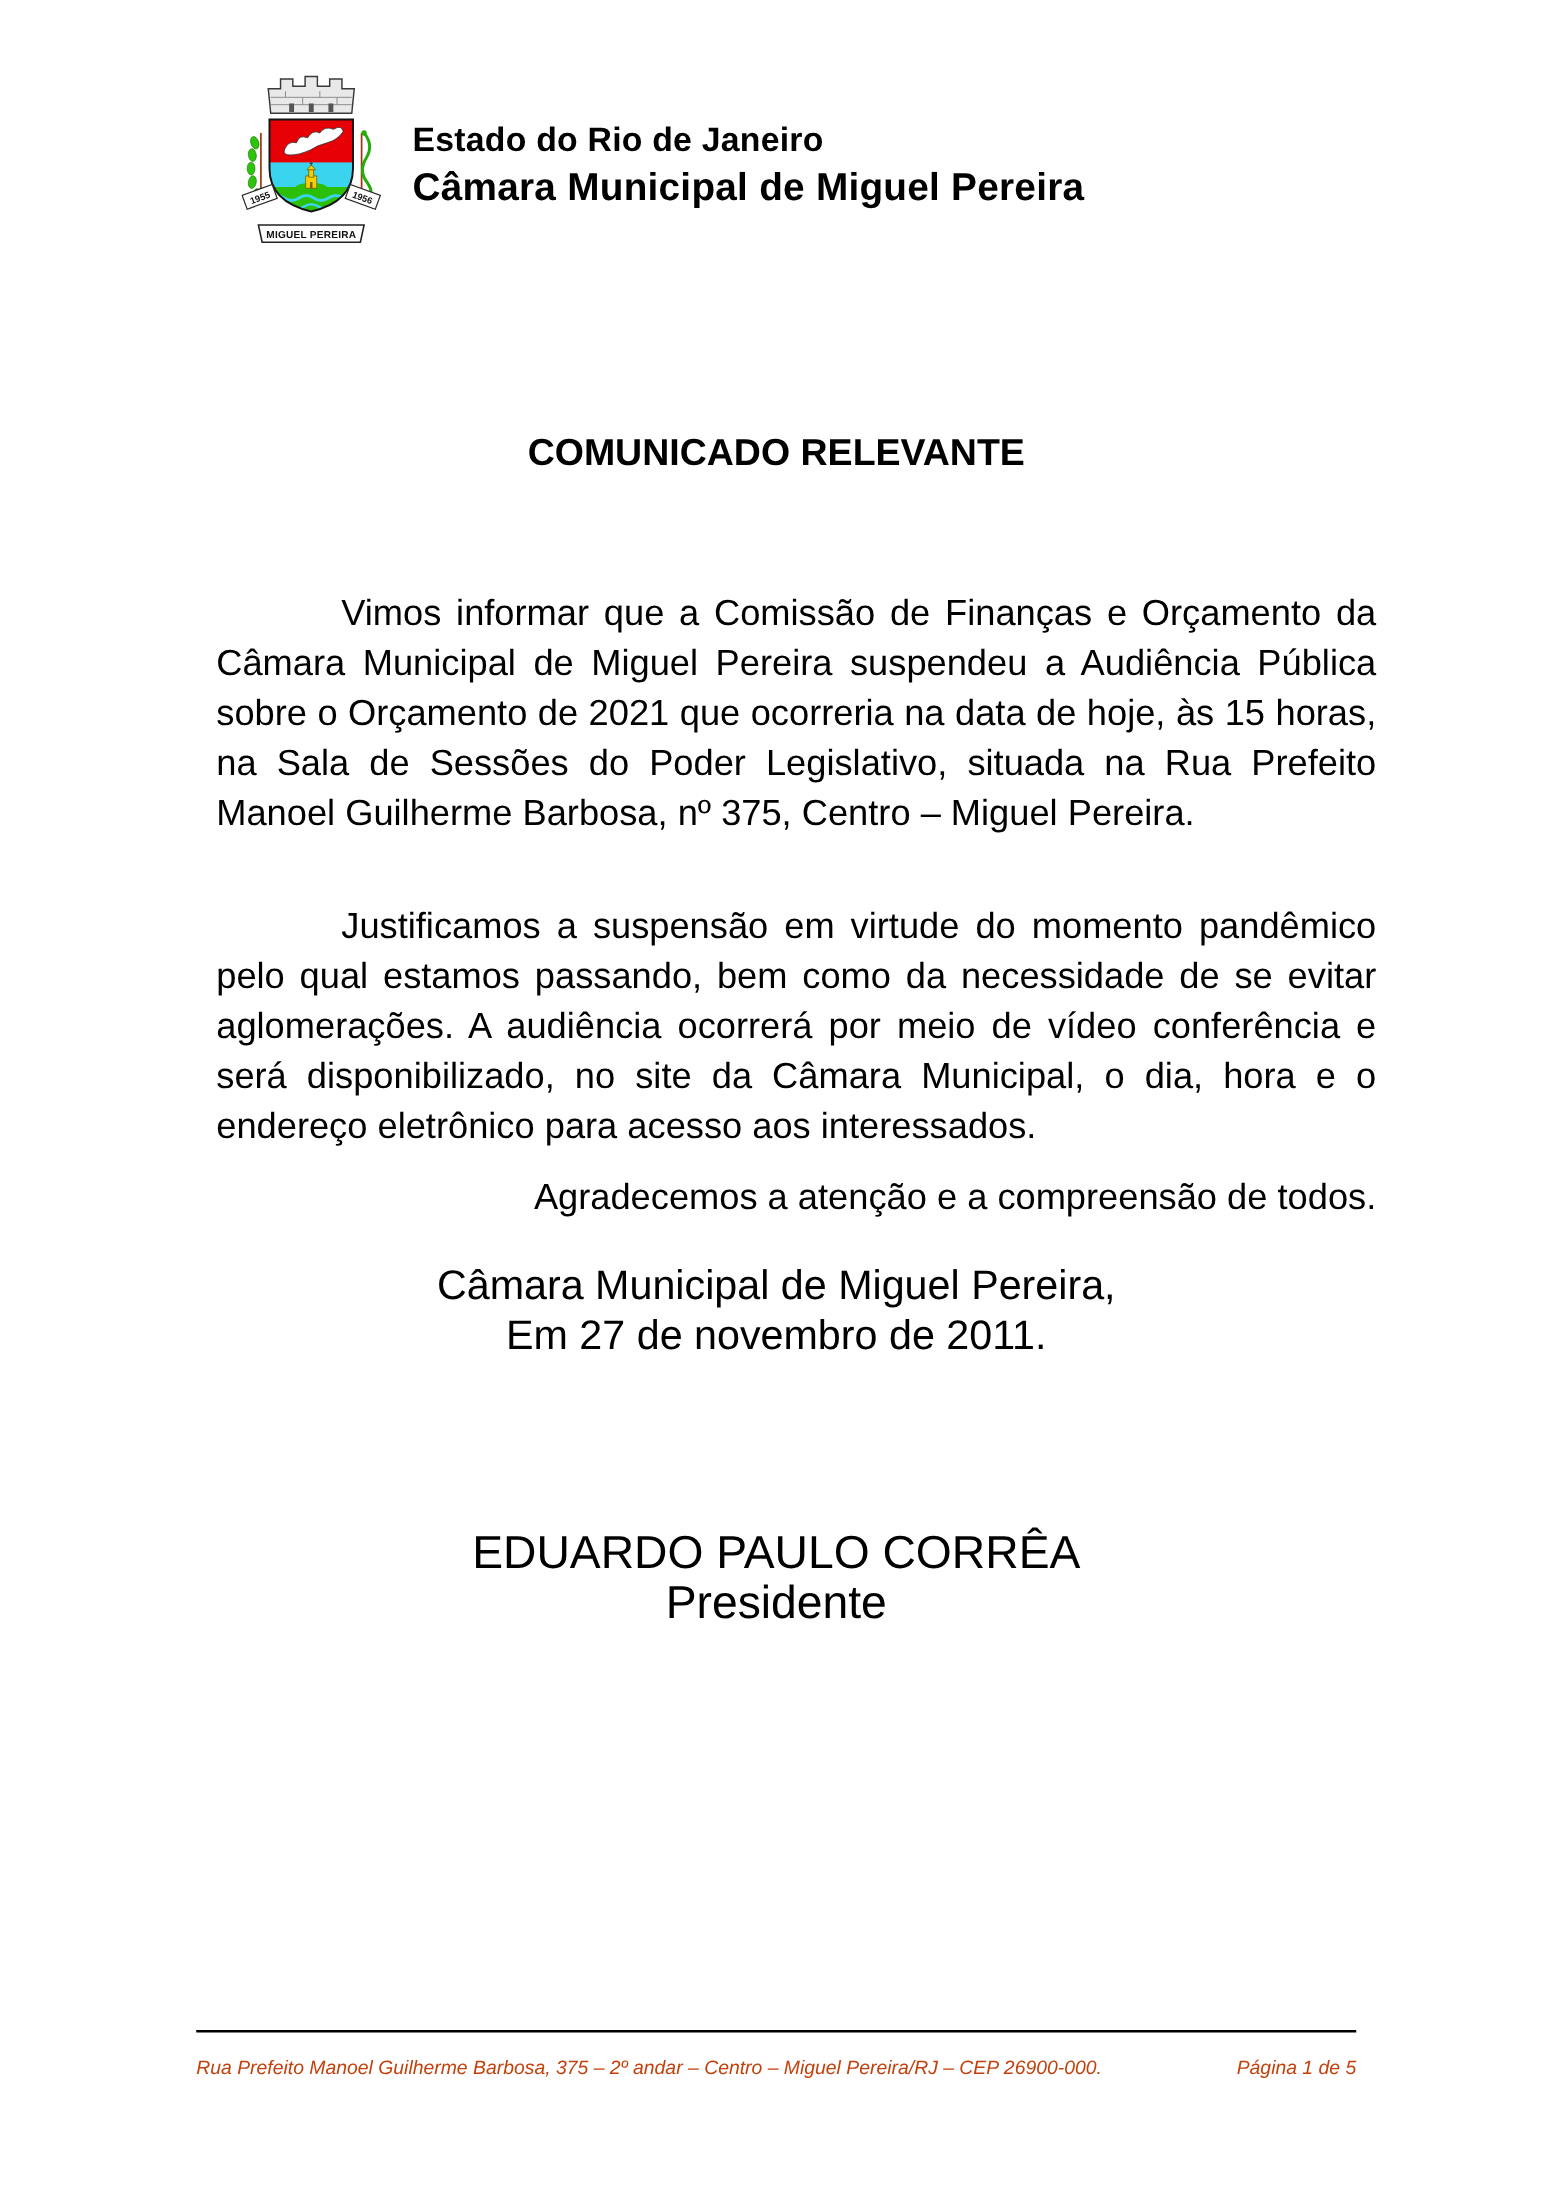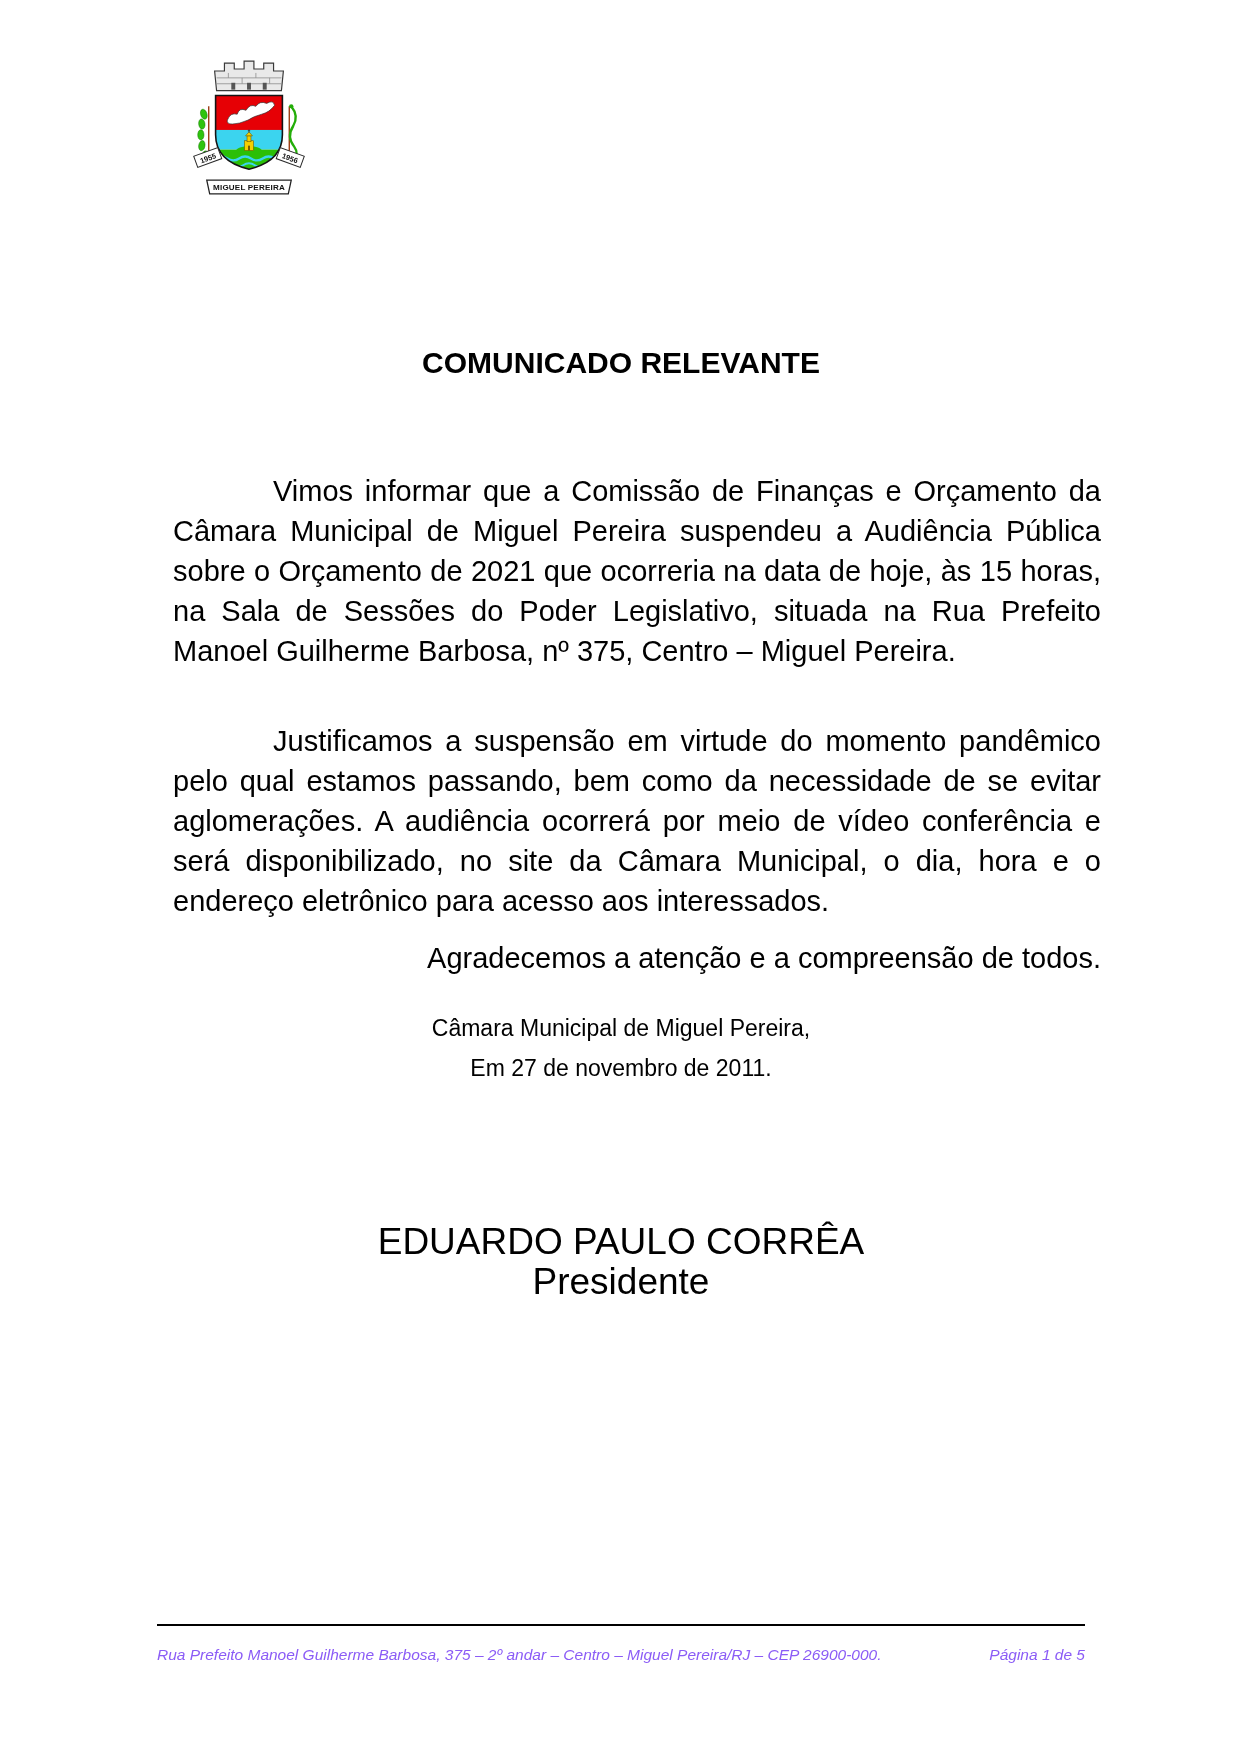--- a/index.html
+++ b/index.html
@@ -26,30 +26,30 @@
   .para{
     position:absolute;left:157px;width:928px;margin:16px;
     font-size:29px;line-height:40px;text-align:justify;text-justify:inter-word;
     text-indent:100px;
   }
   .p1{top:455px;}
   .p2{top:705px;}
   .p3{top:922px;text-align:right;}
   .dateline{
     position:absolute;left:157px;width:928px;top:1008px;
-    font-size:23px;line-height:40px;text-align:center;
+    font-size:33px;line-height:40px;text-align:center;
   }
   .signature{
     position:absolute;left:157px;width:928px;top:1222px;
     font-size:37px;line-height:40px;text-align:center;font-weight:normal;
   }
   
   .footer{position:absolute;left:157px;width:928px;top:1624px;}
   .footer-rule{height:0;border-top:2.5px solid #000;margin-bottom:4px;}
-  .footer-line{font-size:15.5px;line-height:26px;font-style:italic;color:#8b5cf6;margin-top:16px;}
+  .footer-line{font-size:15.5px;line-height:26px;font-style:italic;color:#c2410c;margin-top:16px;}
   .footer-row{display:flex;justify-content:space-between;}
   .crest-banner-text{font-family:"Liberation Sans",sans-serif;}
 </style>
 </head>
 <body>
 
 <div class="page">
 
   <header class="letterhead">
     <svg class="crest" viewBox="0 0 114 140" xmlns="http://www.w3.org/2000/svg" aria-hidden="true">
@@ -123,20 +123,24 @@
       <g transform="rotate(20 99 102)">
         <rect x="86" y="96" width="26" height="12" fill="#fff" stroke="#2a2a2a" stroke-width="1"></rect>
         <text x="99" y="105.5" font-size="7.5" font-weight="bold" text-anchor="middle" fill="#111" class="crest-banner-text">1956</text>
       </g>
 
       <g>
         <path d="M14,125 H100 L97,139 H17 Z" fill="#ffffff" stroke="#222" stroke-width="1.3"></path>
         <text x="57" y="135.5" font-size="8.2" font-weight="bold" letter-spacing="0.2" text-anchor="middle" fill="#111" class="crest-banner-text">MIGUEL PEREIRA</text>
       </g>
     </svg>
+    <div class="org">
+      <div class="org-state">Estado do Rio de Janeiro</div>
+      <div class="org-name">Câmara Municipal de Miguel Pereira</div>
+    </div>
   </header>
 
   <h1 class="doc-title">COMUNICADO RELEVANTE</h1>
 
   <p class="para p1">Vimos informar que a Comissão de Finanças e Orçamento da Câmara Municipal de Miguel Pereira suspendeu a Audiência Pública sobre o Orçamento de 2021 que ocorreria na data de hoje, às 15 horas, na Sala de Sessões do Poder Legislativo, situada na Rua Prefeito Manoel Guilherme Barbosa, nº 375, Centro – Miguel Pereira.</p>
   <p class="para p2">Justificamos a suspensão em virtude do momento pandêmico pelo qual estamos passando, bem como da necessidade de se evitar aglomerações. A audiência ocorrerá por meio de vídeo conferência e será disponibilizado, no site da Câmara Municipal, o dia, hora e o endereço eletrônico para acesso aos interessados.</p>
   <p class="para p3">Agradecemos a atenção e a compreensão de todos.</p>
 
   <div class="dateline">
     <div>Câmara Municipal de Miguel Pereira,</div>

